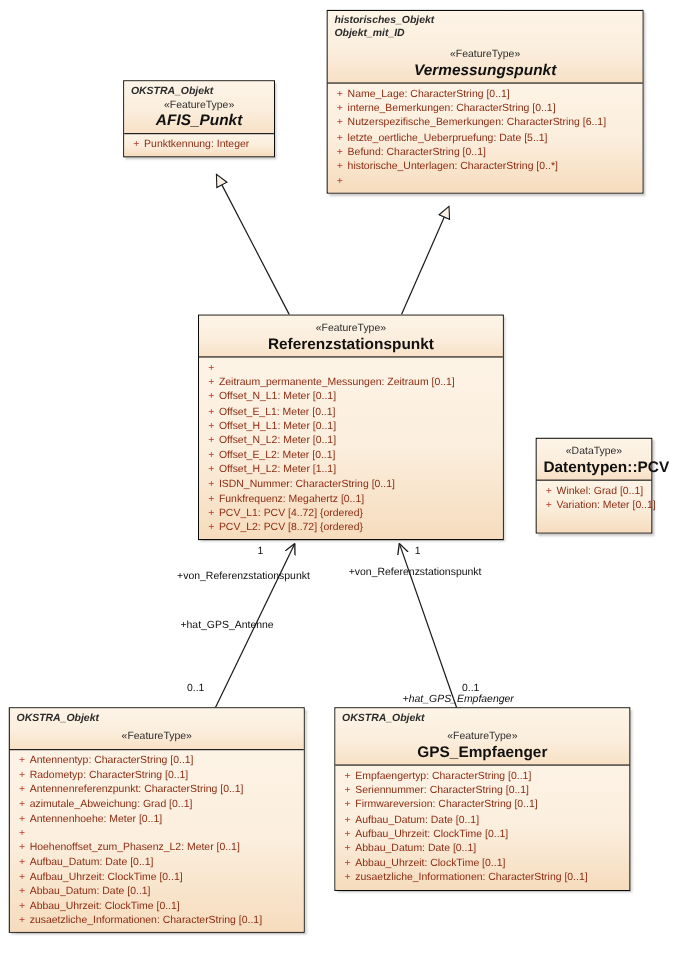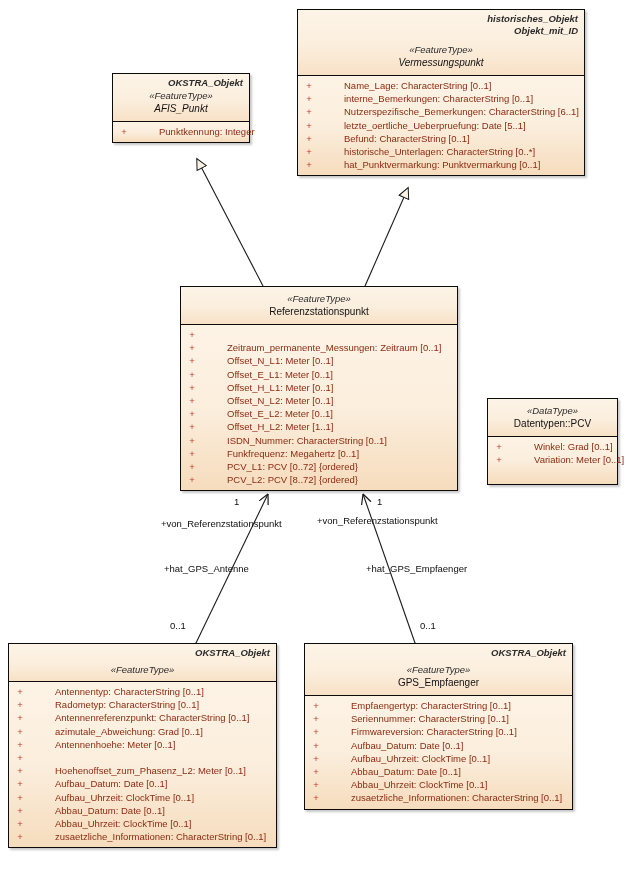--- a/index.html
+++ b/index.html
@@ -31,37 +31,36 @@
   }
   .uml-header {
     position: relative;
     box-sizing: border-box;
     background: linear-gradient(to bottom, #fdf4e7 0%, #fbeedd 55%, #f8e1c6 100%);
     border-bottom: 1px solid #0b0b0b;
     padding: 3px 6px 5px 6px;
     text-align: center;
   }
   .tag-line {
-    text-align: right;
+    text-align: left;
     font-style: italic;
     font-weight: bold;
     font-size: 9.5px;
     color: #2b2b2b;
     line-height: 12px;
     white-space: nowrap;
   }
   .stereo {
     font-size: 9.5px;
     color: #2b2b2b;
     line-height: 13px;
-    font-style: italic;
   }
   .cls-name {
-    font-size: 10px;
-    font-weight: normal;
+    font-size: 14px;
+    font-weight: bold;
     color: #111111;
     line-height: 14px;
   }
   .cls-name.italic { font-style: italic; }
   .uml-attrs {
     box-sizing: border-box;
     background: linear-gradient(to bottom, #fdf3e5 0%, #fbeedd 50%, #f6dcbd 100%);
     padding: 3px 4px 4px 4px;
   }
   .attr {
@@ -72,21 +71,21 @@
     color: #8c2b11;
     white-space: nowrap;
   }
   .attr .vis {
     color: #c0392b;
     width: 14px;
     flex: 0 0 14px;
     text-align: center;
     font-size: 9.5px;
   }
-  .attr .sig { color: #8c2b11; margin-left: 28px; }
+  .attr .sig { color: #8c2b11; }
   .edge-label {
     position: absolute;
     font-size: 9.5px;
     color: #0e0e0e;
     white-space: nowrap;
     line-height: 12px;
   }
 </style>
 </head>
 <body>
@@ -156,21 +155,20 @@
       <div class="attr">
         <span class="vis">+</span>
         <span class="sig">Befund: CharacterString [0..1]</span>
       </div>
       <div class="attr">
         <span class="vis">+</span>
         <span class="sig">historische_Unterlagen: CharacterString [0..*]</span>
       </div>
       <div class="attr">
         <span class="vis">+</span>
-        <span class="sig">hat_Punktvermarkung: Punktvermarkung [0..1]</span>
       </div>
     </div>
   </div>
 
   <div class="uml-class" style="left:180px; top:286px; width:278px;">
     <div class="uml-header" style="padding-top:5px;">
       <div class="stereo">«FeatureType»</div>
       <div class="cls-name">Referenzstationspunkt</div>
     </div>
     <div class="uml-attrs">
@@ -208,30 +206,30 @@
       <div class="attr">
         <span class="vis">+</span>
         <span class="sig">ISDN_Nummer: CharacterString [0..1]</span>
       </div>
       <div class="attr">
         <span class="vis">+</span>
         <span class="sig">Funkfrequenz: Megahertz [0..1]</span>
       </div>
       <div class="attr">
         <span class="vis">+</span>
-        <span class="sig">PCV_L1: PCV [0..72] {ordered}</span>
+        <span class="sig">PCV_L1: PCV [4..72] {ordered}</span>
       </div>
       <div class="attr">
         <span class="vis">+</span>
         <span class="sig">PCV_L2: PCV [8..72] {ordered}</span>
       </div>
     </div>
   </div>
 
-  <div class="uml-class" style="left:487px; top:398px; width:131px;">
+  <div class="uml-class" style="left:487px; top:398px; width:106px;">
     <div class="uml-header" style="padding-top:5px;">
       <div class="stereo">«DataType»</div>
       <div class="cls-name">Datentypen::PCV</div>
     </div>
     <div class="uml-attrs" style="padding-bottom:18px;">
       <div class="attr">
         <span class="vis">+</span>
         <span class="sig">Winkel: Grad [0..1]</span>
       </div>
       <div class="attr">
@@ -339,16 +337,16 @@
     </div>
   </div>
 
   <div class="edge-label" style="left:234px; top:496px;">1</div>
   <div class="edge-label" style="left:161px; top:518px;">+von_Referenzstationspunkt</div>
   <div class="edge-label" style="left:164px; top:563px;">+hat_GPS_Antenne</div>
   <div class="edge-label" style="left:170px; top:620px;">0..1</div>
 
   <div class="edge-label" style="left:377px; top:496px;">1</div>
   <div class="edge-label" style="left:317px; top:515px;">+von_Referenzstationspunkt</div>
-  <div class="edge-label" style="left:366px; top:563px;">+hat_GPS_Empfaenger</div>
+  <div class="edge-label" style="left:366px; top:630px;font-style:italic;">+hat_GPS_Empfaenger</div>
   <div class="edge-label" style="left:420px; top:620px;">0..1</div>
 
 </div>
 
 </body></html>

